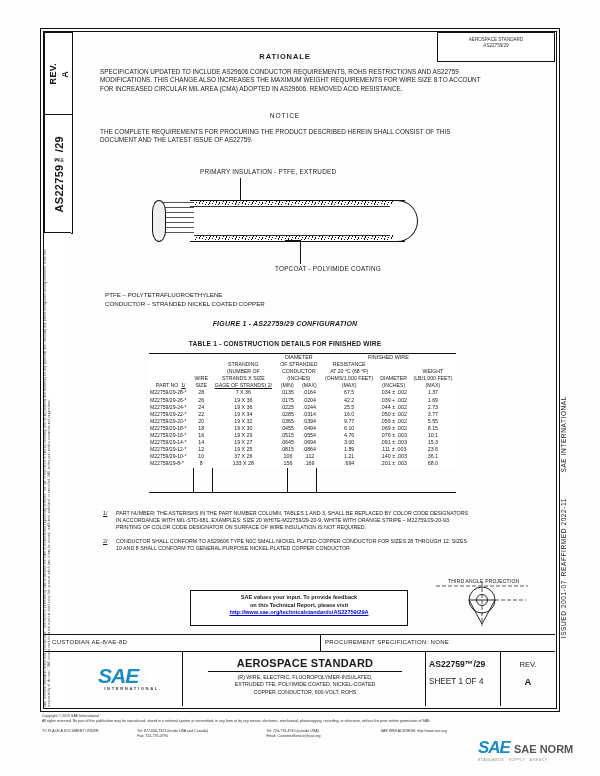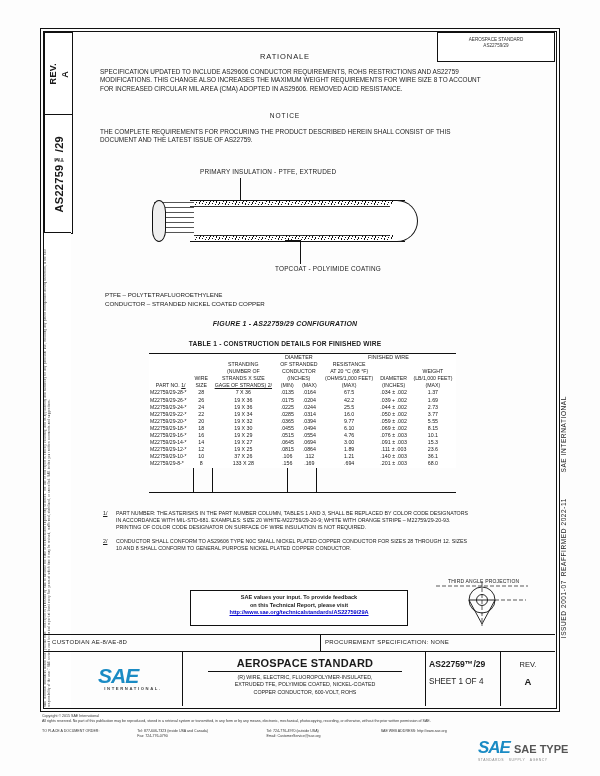--- a/index.html
+++ b/index.html
@@ -50,21 +50,21 @@
   #rside-3{left:560px;top:580px;}
 
   
   #hdr-smallbox{
     position:absolute;left:437px;top:32px;width:118px;height:30px;
     border:1px solid #111;background:#fff;
     font-size:4.6px;text-align:center;padding-top:4px;box-sizing:border-box;
     line-height:6px;color:#333;
   }
   #rationale-title{position:absolute;left:75px;top:52px;width:420px;
-     font-size:7.5px;font-weight:normal;letter-spacing:.9px;text-align:center;}
+     font-size:7.5px;font-weight:bold;letter-spacing:.9px;text-align:center;}
   #rationale-body{position:absolute;left:100px;top:68px;width:385px;
      font-size:6.4px;line-height:8.4px;text-align:left;}
   #notice-title{position:absolute;left:75px;top:112px;width:420px;
      font-size:6.6px;letter-spacing:.9px;text-align:center;}
   #notice-body{position:absolute;left:100px;top:128px;width:385px;
      font-size:6.4px;line-height:8.4px;text-align:left;}
 
   
   #fig-label-primary{position:absolute;left:200px;top:168px;font-size:6.4px;letter-spacing:.2px;}
   #lead-primary{position:absolute;left:240px;top:178px;width:1px;height:22px;background:#111;}
@@ -487,18 +487,18 @@
       </div>
       <div style="width:92px">
         <div>SAE WEB ADDRESS:  http://www.sae.org</div>
       </div>
     </div>
   </div>
 
   <div id="watermark">
     <div style="display:flex;align-items:baseline;gap:4px;">
       <span id="wm-blue">SAE</span>
-      <span id="wm-norm">SAE TYPE</span>
+      <span id="wm-norm">SAE NORM</span>
     </div>
     <div id="wm-sub">STANDARDS &nbsp; SUPPLY &nbsp; AGENCY</div>
   </div>
 
 </div>
 
 </body></html>

